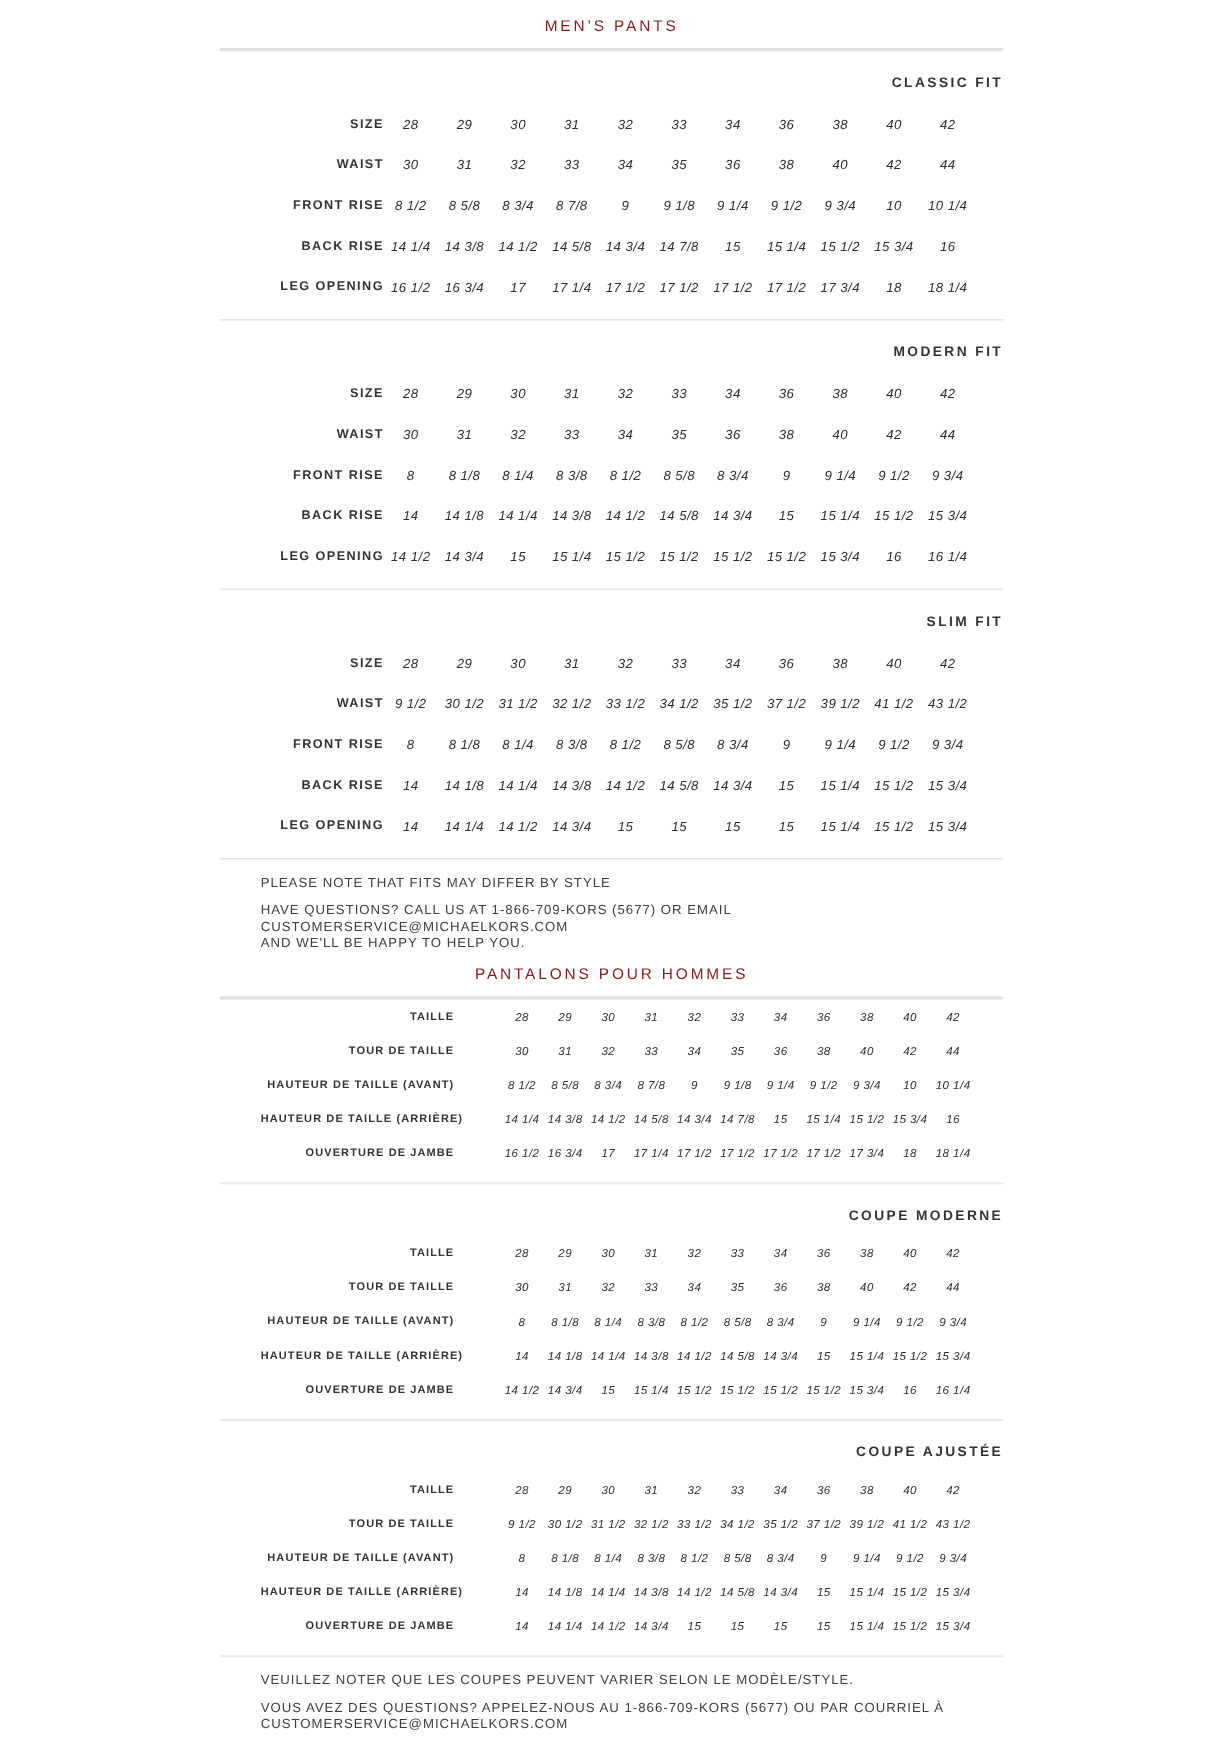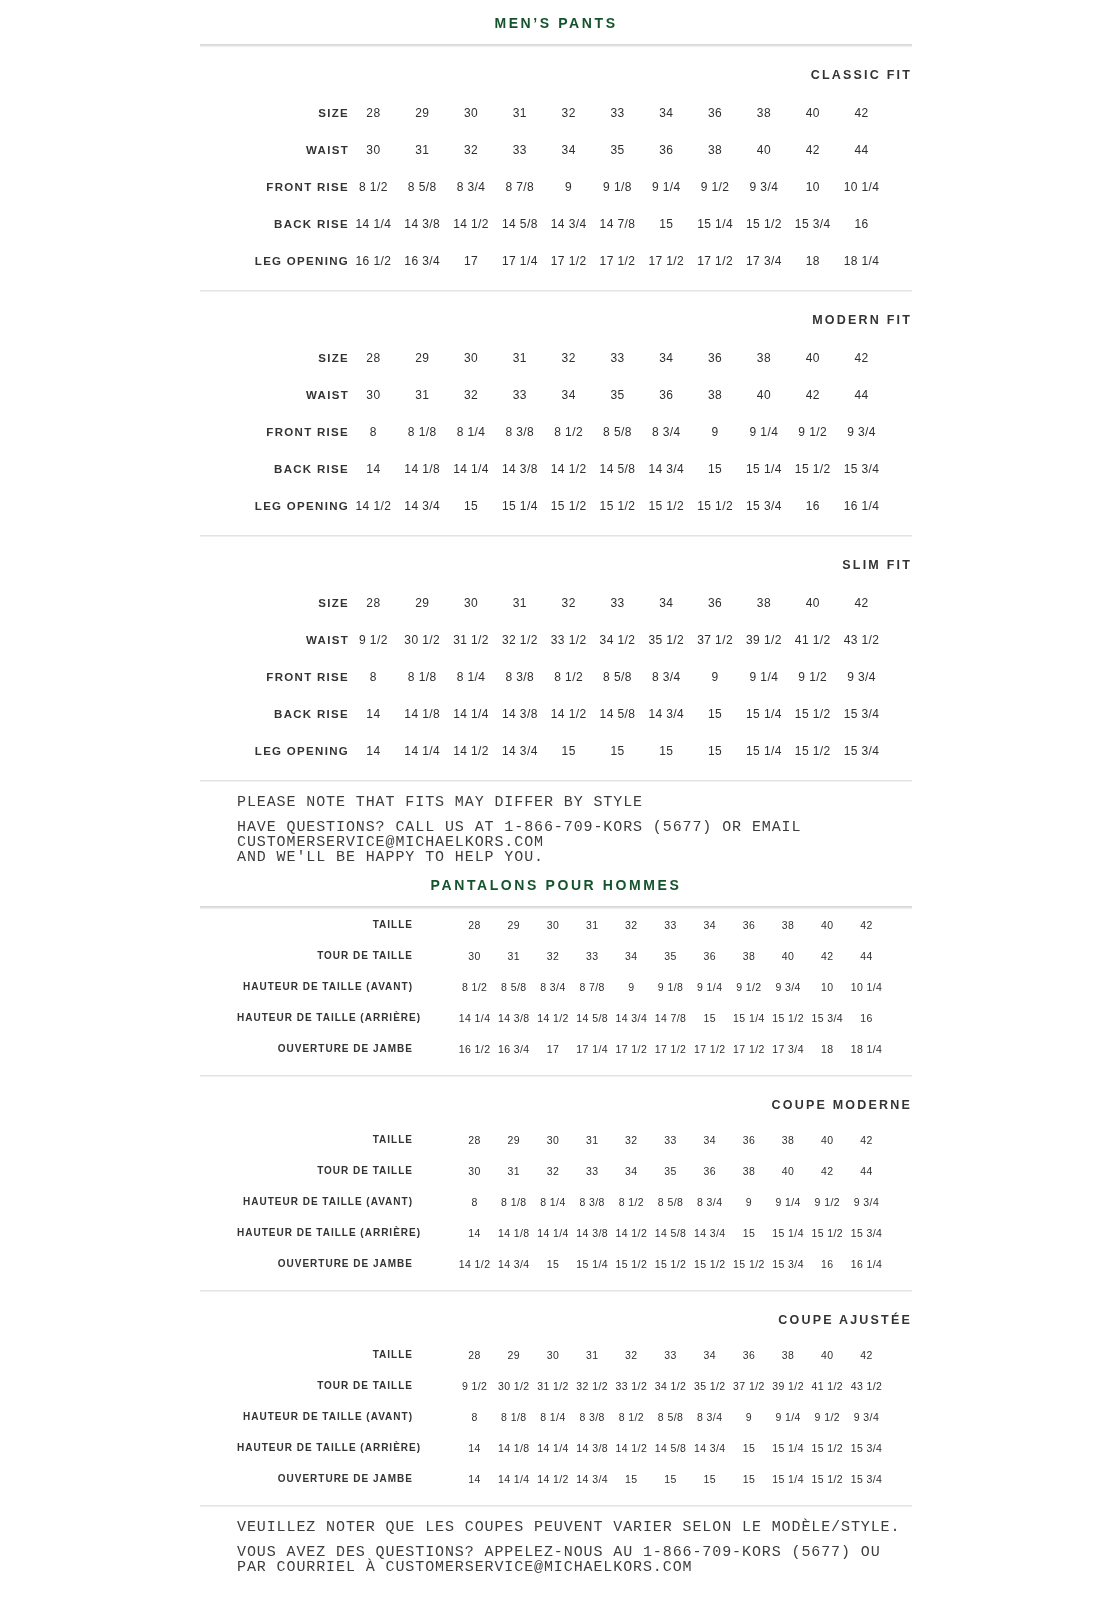--- a/index.html
+++ b/index.html
@@ -3,46 +3,46 @@
 <meta charset="utf-8">
 <style>
   html,body{margin:0;padding:0;}
   body{
     width:1113px;height:1600px;background:#ffffff;color:#2e2e2e;
     font-family:"Liberation Sans",sans-serif;
     -webkit-font-smoothing:antialiased;
   }
   .content{width:712px;margin-left:200px;}
   .page-title{
-    text-align:center;font-size:14px;font-weight:700;letter-spacing:2.6px;
-    padding-top:15px;margin:0 0 13px 0;color:#14532d;
+    text-align:center;font-size:14px;font-weight:400;letter-spacing:2.6px;
+    padding-top:15px;margin:0 0 13px 0;color:#7f1d1d;
   }
   .page-title.fr{padding-top:0;margin-top:12px;}
   .rule{height:3px;background:linear-gradient(to bottom,#d2d2d2,#f2f2f2);}
   .rule.thin{height:2px;background:linear-gradient(to bottom,#dddddd,#f6f6f6);margin-top:11px;}
   .fit-heading{
     text-align:right;font-size:12.5px;font-weight:700;letter-spacing:2.2px;
     margin:21px 0 12px 0;color:#333;
   }
   .trow{display:flex;align-items:center;height:37px;}
   .fit-section.fr .trow{height:31px;gap:42px;}
   .tlabel{
     flex:0 0 auto;width:112px;padding-left:37px;
     font-size:11.5px;font-weight:700;letter-spacing:1.3px;white-space:nowrap;color:#333;text-align:right;
   }
   .fit-section.fr .tlabel{width:176px;font-size:10px;letter-spacing:1px;}
-  .tcells{flex:1;display:flex;padding-right:26px;}
+  .tcells{flex:1;display:flex;padding-right:26px;font-style:italic;}
   .tcell{
     flex:1;text-align:center;font-size:12px;font-weight:400;
     letter-spacing:0.4px;white-space:nowrap;color:#2e2e2e;
   }
   .fit-section.fr .tcell{font-size:10.5px;}
   .notes{padding-left:37px;margin-top:13px;color:#3d3d3d;}
   .notes p{
-    margin:0 0 10px 0;font-size:15px;letter-spacing:0.9px;line-height:15px;font-weight:400;font-family:Liberation Mono, monospace;
+    margin:0 0 10px 0;font-size:12px;letter-spacing:0.9px;line-height:15px;font-weight:400;
   }
 </style>
 </head>
 <body>
 
 <div class="content">
 
   <h1 class="page-title">MEN’S PANTS</h1>
   <div class="rule"></div>
 

